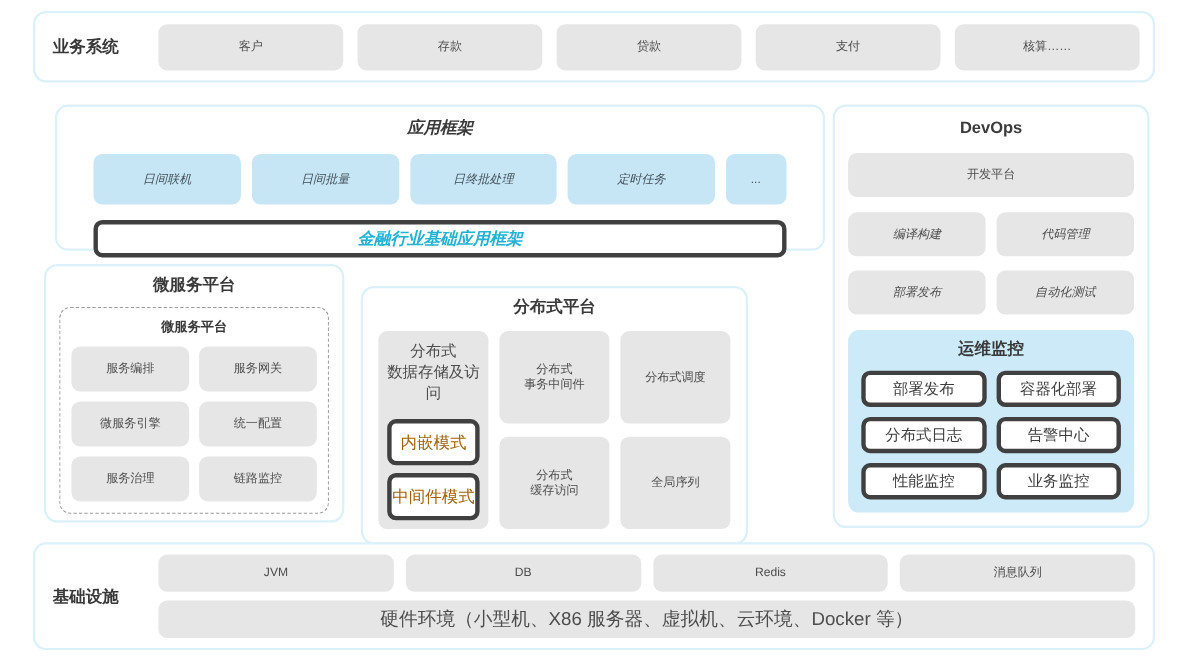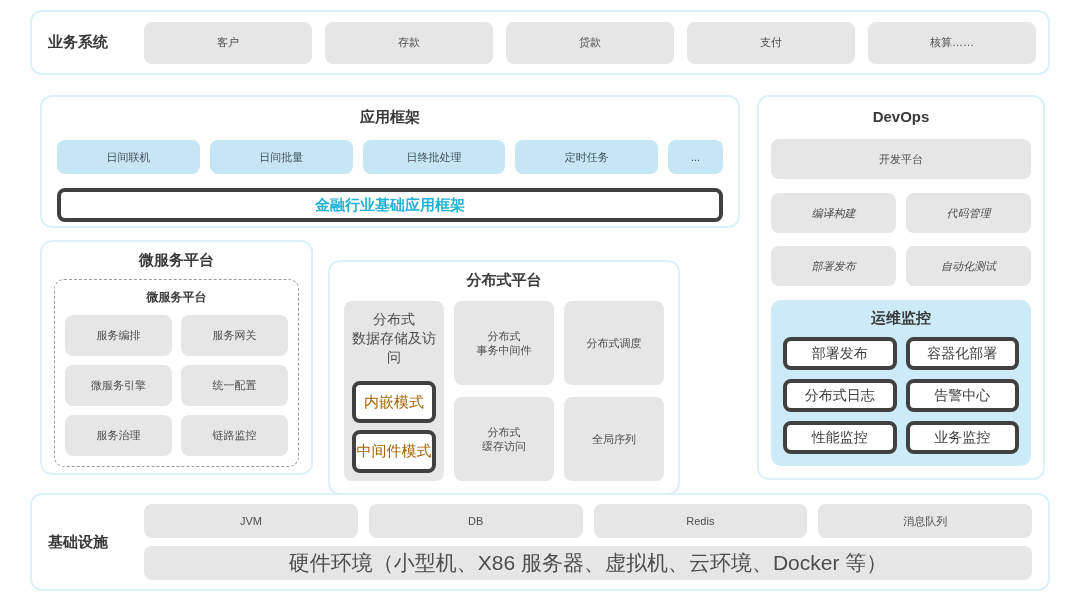--- a/index.html
+++ b/index.html
@@ -29,23 +29,23 @@
   }
 
   
   .top-panel { left:30px; top:10px; width:1020px; height:65px;
     display:flex; align-items:center; padding:0 12px 0 16px; }
   .side-label { flex:0 0 96px; font-size:15px; font-weight:bold; color:#383838; }
   .top-row { display:flex; flex:1; gap:13px; }
   .top-row .btn { flex:1; height:42px; }
 
   
-  .af-panel { left:40px; top:95px; width:700px; height:133px; padding:10px 15px; }
+  .af-panel { left:50px; top:95px; width:700px; height:133px; padding:10px 33px;font-style:italic; }
   .af-row { display:flex; gap:10px; margin-top:13px; }
-  .af-row .btn { flex:1; height:34px; }
+  .af-row .btn { flex:1; height:46px; }
   .af-row .btn.small { flex:0 0 55px; }
   .base-box { margin-top:14px; height:34px; font-weight:bold; color:#22b2d4; font-size:15px; }
 
   
   .micro-panel { left:40px; top:240px; width:273px; height:235px; padding:8px 12px; }
   .dashed-box { border:1px dashed #9b9b9b; border-radius:10px; margin-top:9px; padding:7px 10px 10px; }
   .inner-title { text-align:center; font-size:12px; font-weight:bold; color:#3a3a3a; margin:2px 0 9px; }
   .micro-grid { display:grid; grid-template-columns:1fr 1fr; gap:9px; }
   .micro-grid .btn { height:41px; }
 
@@ -68,21 +68,21 @@
   .ops-block { margin-top:14px; background:#cdeaf8; border-radius:10px; padding:8px 12px 12px; }
   .ops-grid { display:grid; grid-template-columns:1fr 1fr; gap:9px; margin-top:9px; }
   .ops-grid .outline { height:33px; font-size:14px; }
 
   
   .infra-panel { left:30px; top:493px; width:1020px; height:98px;
     display:flex; align-items:center; padding:0 16px; }
   .infra-right { flex:1; display:flex; flex-direction:column; gap:8px; }
   .infra-row { display:flex; gap:11px; }
   .infra-row .btn { flex:1; height:34px; }
-  .hw-bar { height:34px; font-size:21px; }
+  .hw-bar { height:34px; font-size:17px; }
 </style>
 </head>
 <body>
 
 <div class="page">
 
   <div class="panel top-panel">
     <div class="side-label">业务系统</div>
     <div class="top-row">
       <div class="btn">客户</div>

